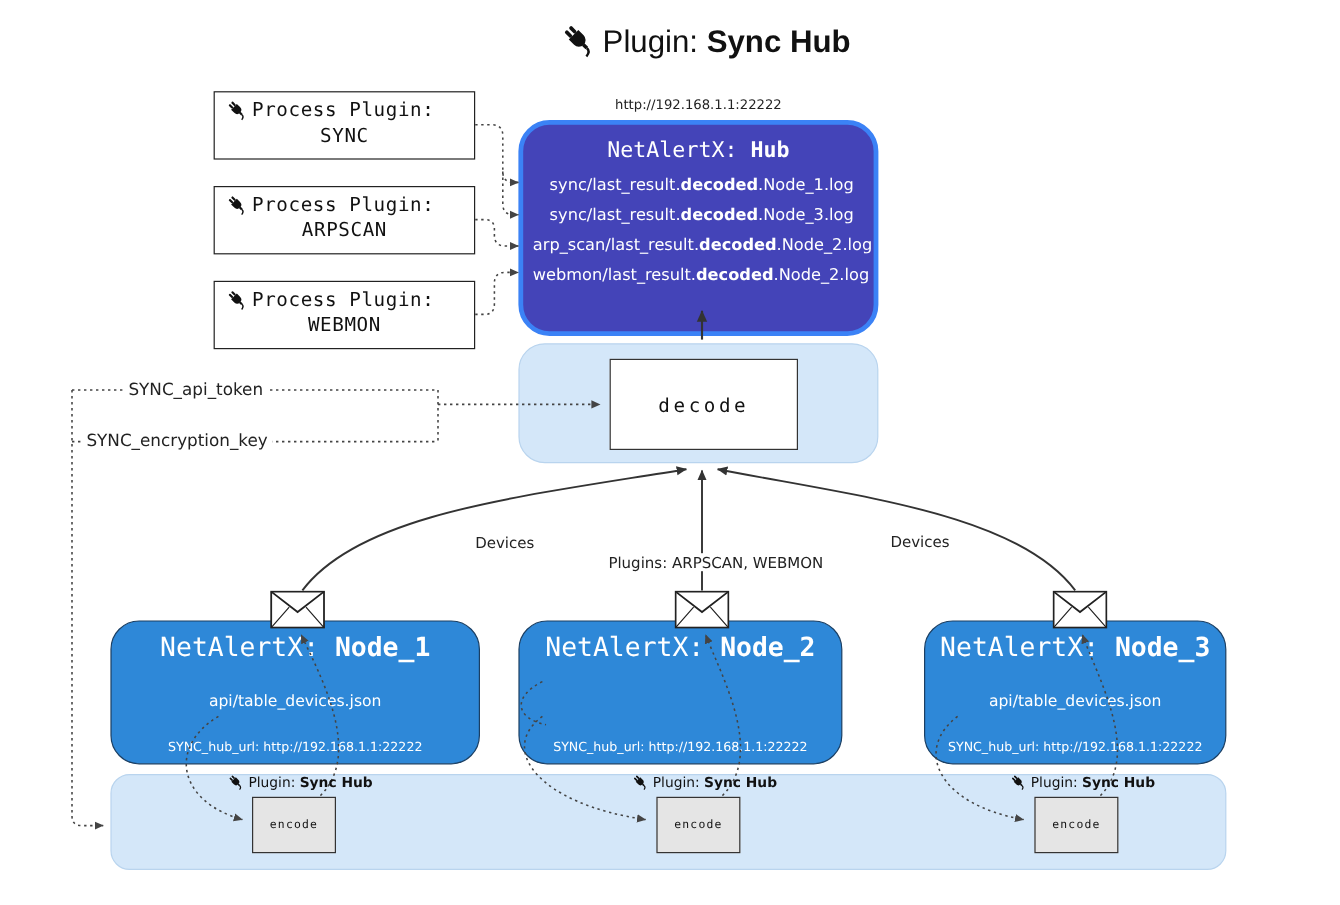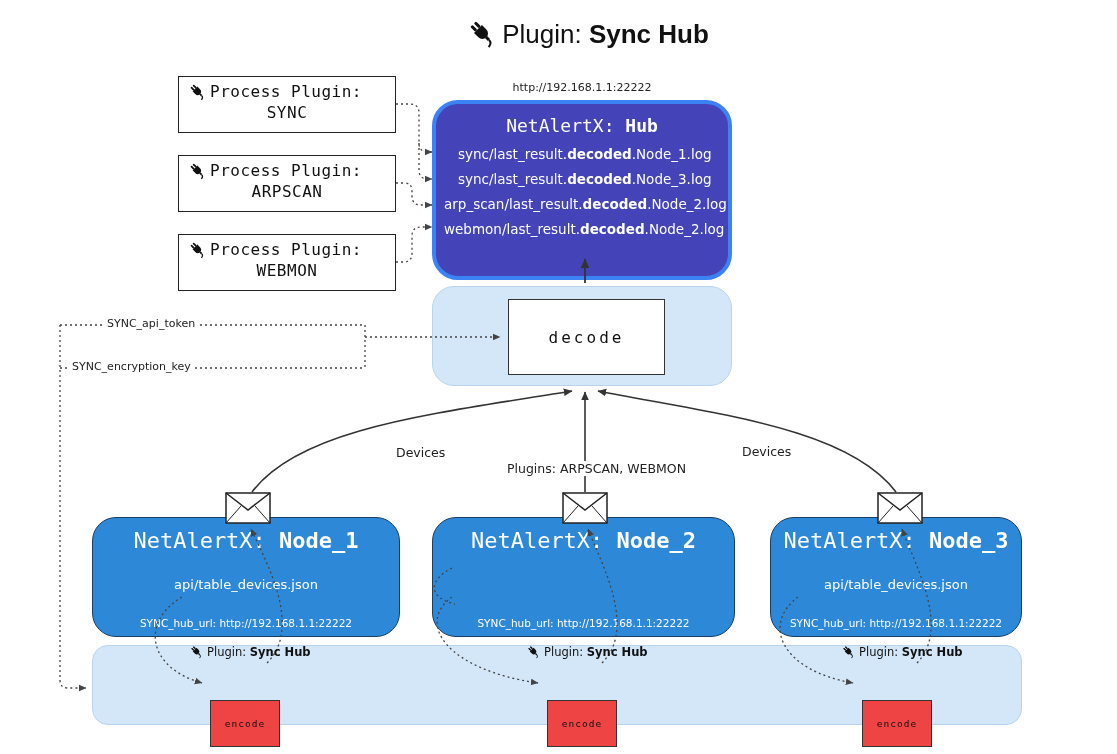--- a/index.html
+++ b/index.html
@@ -31,21 +31,21 @@
   .hub-line b { font-weight:700; }
 
   
   .decode-panel { position:absolute; left:432px; top:286px; width:300px; height:100px;
                   background:#d4e7f9; border:1px solid #b9d4ee; border-radius:22px; }
   .decode-box { position:absolute; left:508px; top:299px; width:157px; height:76px; background:#fff;
                 border:1.6px solid #333; display:flex; align-items:center; justify-content:center;
                 font-size:16px; letter-spacing:3px; color:#111; }
 
   
-  .token { position:absolute; font-size:11px; color:#222; background:#fff; padding:0 4px; z-index:6; }
+  .token { position:absolute; font-size:14px; color:#222; background:#fff; padding:0 4px; z-index:6; }
 
   
   .flow-label { position:absolute; font-size:12.5px; color:#222; background:#fff; padding:0 4px; z-index:6; }
 
   
   .node { position:absolute; top:517px; height:120px; background:#2e88d8; border:1px solid #1b3f63;
           border-radius:24px; color:#fff; z-index:1; }
   .node-title { text-align:center; margin-top:10px; font-size:22px; }
   .node-lines { margin-top:14px; display:flex; flex-direction:column; gap:9px; font-size:13px; text-align:center; }
   .node-lines.single { margin-top:24px;text-align:center; }
@@ -53,23 +53,23 @@
 
   .envelope { position:absolute; top:492px; width:46px; height:32px; z-index:7; }
 
   
   .encode-panel { position:absolute; left:92px; top:645px; width:930px; height:80px;
                   background:#d4e7f9; border:1px solid #b9d4ee; border-radius:16px; z-index:1; }
   .enc-label { position:absolute; top:645px; display:flex; align-items:center; gap:3px;
                font-size:11.5px; color:#111; z-index:6; }
   .enc-label .plug { width:14px; height:14px; }
   .enc-label b { font-weight:700; }
-  .encode-box { position:absolute; top:664px; width:70px; height:47px; background:#ef4444; border:1.4px solid #333;
+  .encode-box { position:absolute; top:664px; width:70px; height:47px; background:#e5e5e5; border:1.4px solid #333;
                 display:flex; align-items:center; justify-content:center; font-size:9.5px; letter-spacing:1px;
-                color:#111; z-index:6;margin-top:36px; }
+                color:#111; z-index:6; }
 
   .overlay { position:absolute; left:0; top:0; width:1117px; height:754px; z-index:5; pointer-events:none; }
   .defs-holder { position:absolute; width:0; height:0; overflow:hidden; }
 </style>
 </head>
 <body>
 
 <svg class="defs-holder" aria-hidden="true">
   <symbol id="plug-sym" viewBox="0 0 24 24">
     <g transform="rotate(-45 12 12)">
@@ -139,21 +139,21 @@
   <span class="flow-label" style="left:503px; top:461px;">Plugins: ARPSCAN, WEBMON</span>
   <span class="flow-label" style="left:738px; top:444px;">Devices</span>
 
   <div class="node" style="left:92px; width:308px;">
     <div class="node-title mono"><span>NetAlertX: </span><b>Node_1</b></div>
     <div class="node-lines single">
       <div>api/table_devices.json</div>
     </div>
     <div class="node-footer">SYNC_hub_url: http://192.168.1.1:22222</div>
   </div>
-  <div class="node" style="left:432px; width:303px;">
+  <div class="node" style="left:432px; width:270px;">
     <div class="node-title mono"><span>NetAlertX: </span><b>Node_2</b></div>
     <div class="node-lines">
     </div>
     <div class="node-footer">SYNC_hub_url: http://192.168.1.1:22222</div>
   </div>
   <div class="node" style="left:770px; width:252px;">
     <div class="node-title mono"><span>NetAlertX: </span><b>Node_3</b></div>
     <div class="node-lines single">
       <div>api/table_devices.json</div>
     </div>

